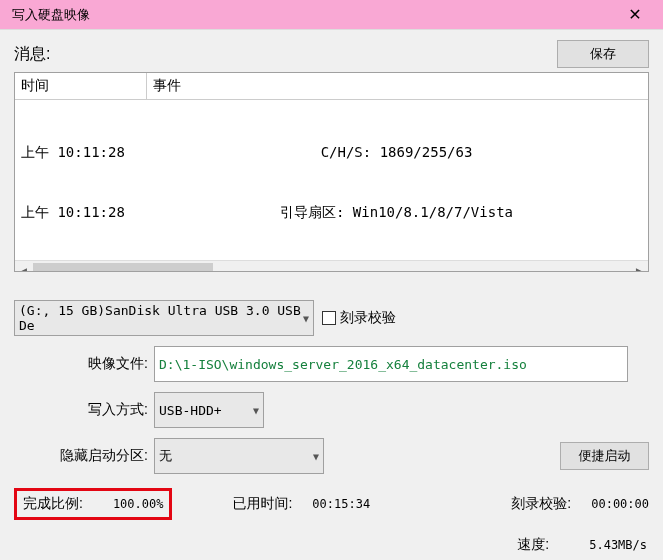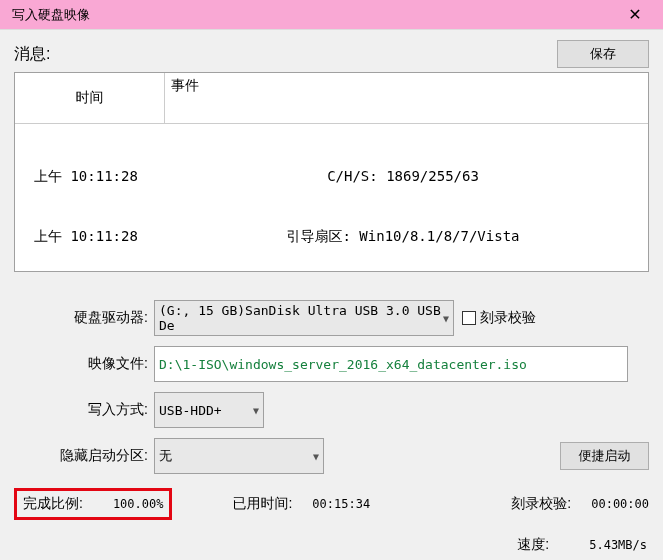--- a/index.html
+++ b/index.html
@@ -47,32 +47,32 @@
     height: 200px;
     overflow: hidden;
     position: relative;
   }
   .log-header {
     display: flex;
     border-bottom: 1px solid #ccc;
     background: #fff;
     font-size: 14px;
   }
-  .log-header .col-time { width: 150px; padding: 16px 6px; border-right: 1px solid #ccc; text-align: center; }
+  .log-header .col-time { width: 132px; padding: 4px 6px; border-right: 1px solid #ccc; }
   .log-header .col-event { flex: 1; padding: 4px 6px; }
   .log-body {
     font-family: "SimSun","NSimSun",monospace;
     font-size: 14px;
     line-height: 20px;
     padding: 2px 0;
     white-space: pre;
     overflow: hidden;
     height: 160px;
   }
-  .log-row { display: flex; padding-left: 13px; }
+  .log-row { display: flex; }
   .log-row .t { width: 130px; padding: 0 6px; }
   .log-row .e { flex:1; padding: 0 6px; text-align: center; }
   .hscroll {
     height: 18px;
     background: #f0f0f0;
     border-top: 1px solid #ddd;
     position: relative;
   }
   .hscroll .thumb {
     position:absolute; left:18px; top:2px; height:14px; width:180px;
@@ -149,21 +149,20 @@
     <div class="hscroll">
       <div class="arrow l">◄</div>
       <div class="thumb"></div>
       <div class="arrow r">►</div>
     </div>
   </div>
 
   <div class="form-area">
 
     <div class="form-row">
-      <div class="form-label">硬盘驱动器:</div>
       <div class="select" style="width:300px">
         <span>(G:, 15 GB)SanDisk Ultra USB 3.0 USB De</span>
         <span class="arrow-d">▼</span>
       </div>
       <label class="checkbox">
         <span class="box"></span>
         <span>刻录校验</span>
       </label>
     </div>
 

